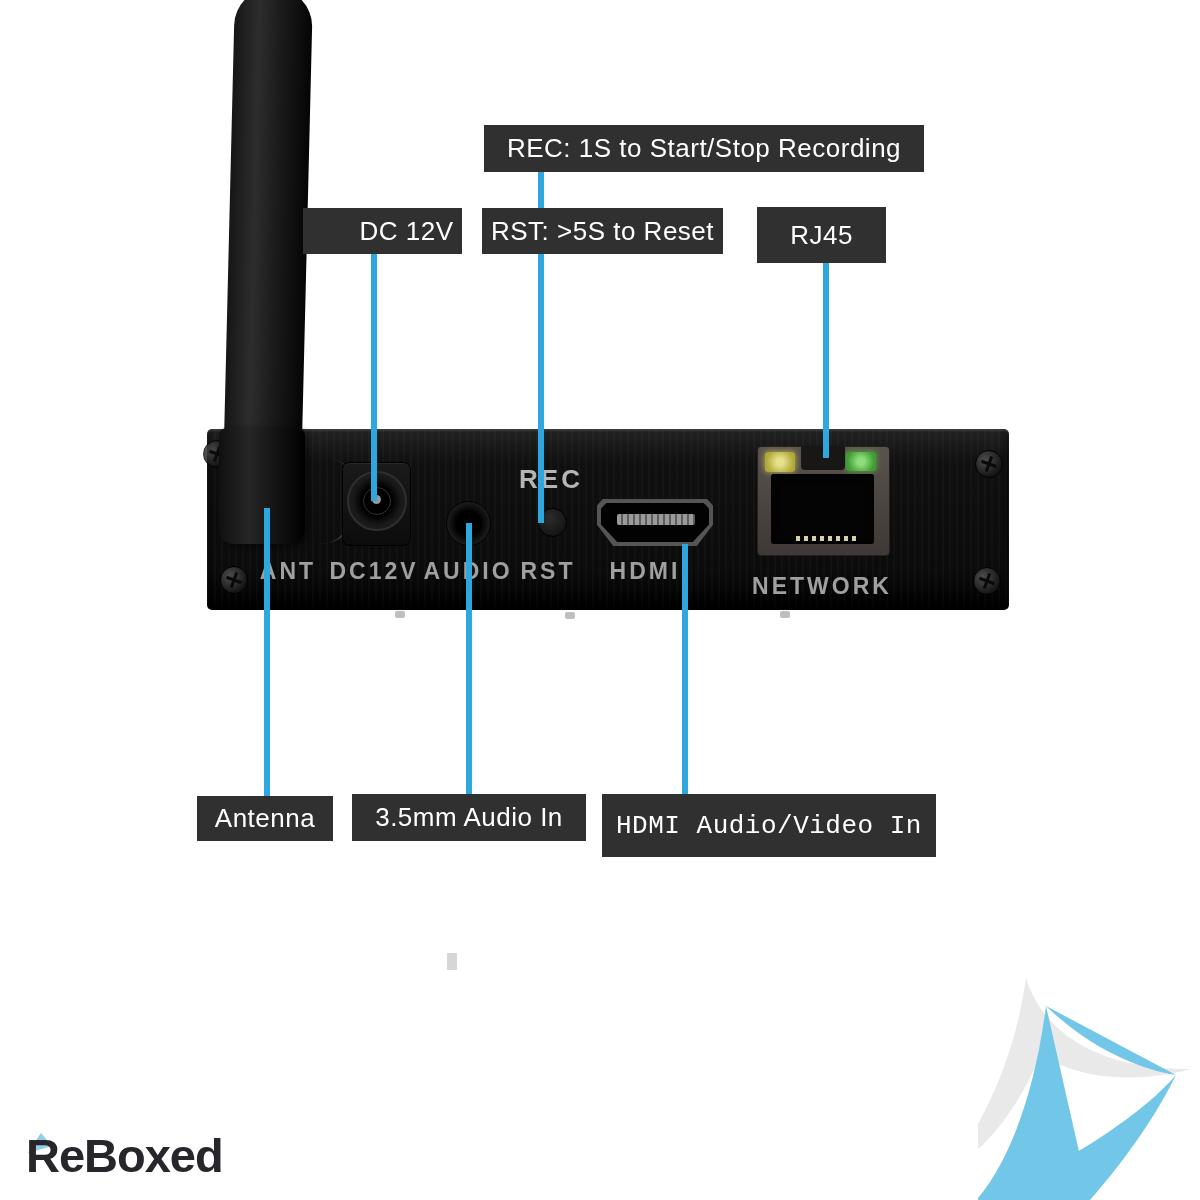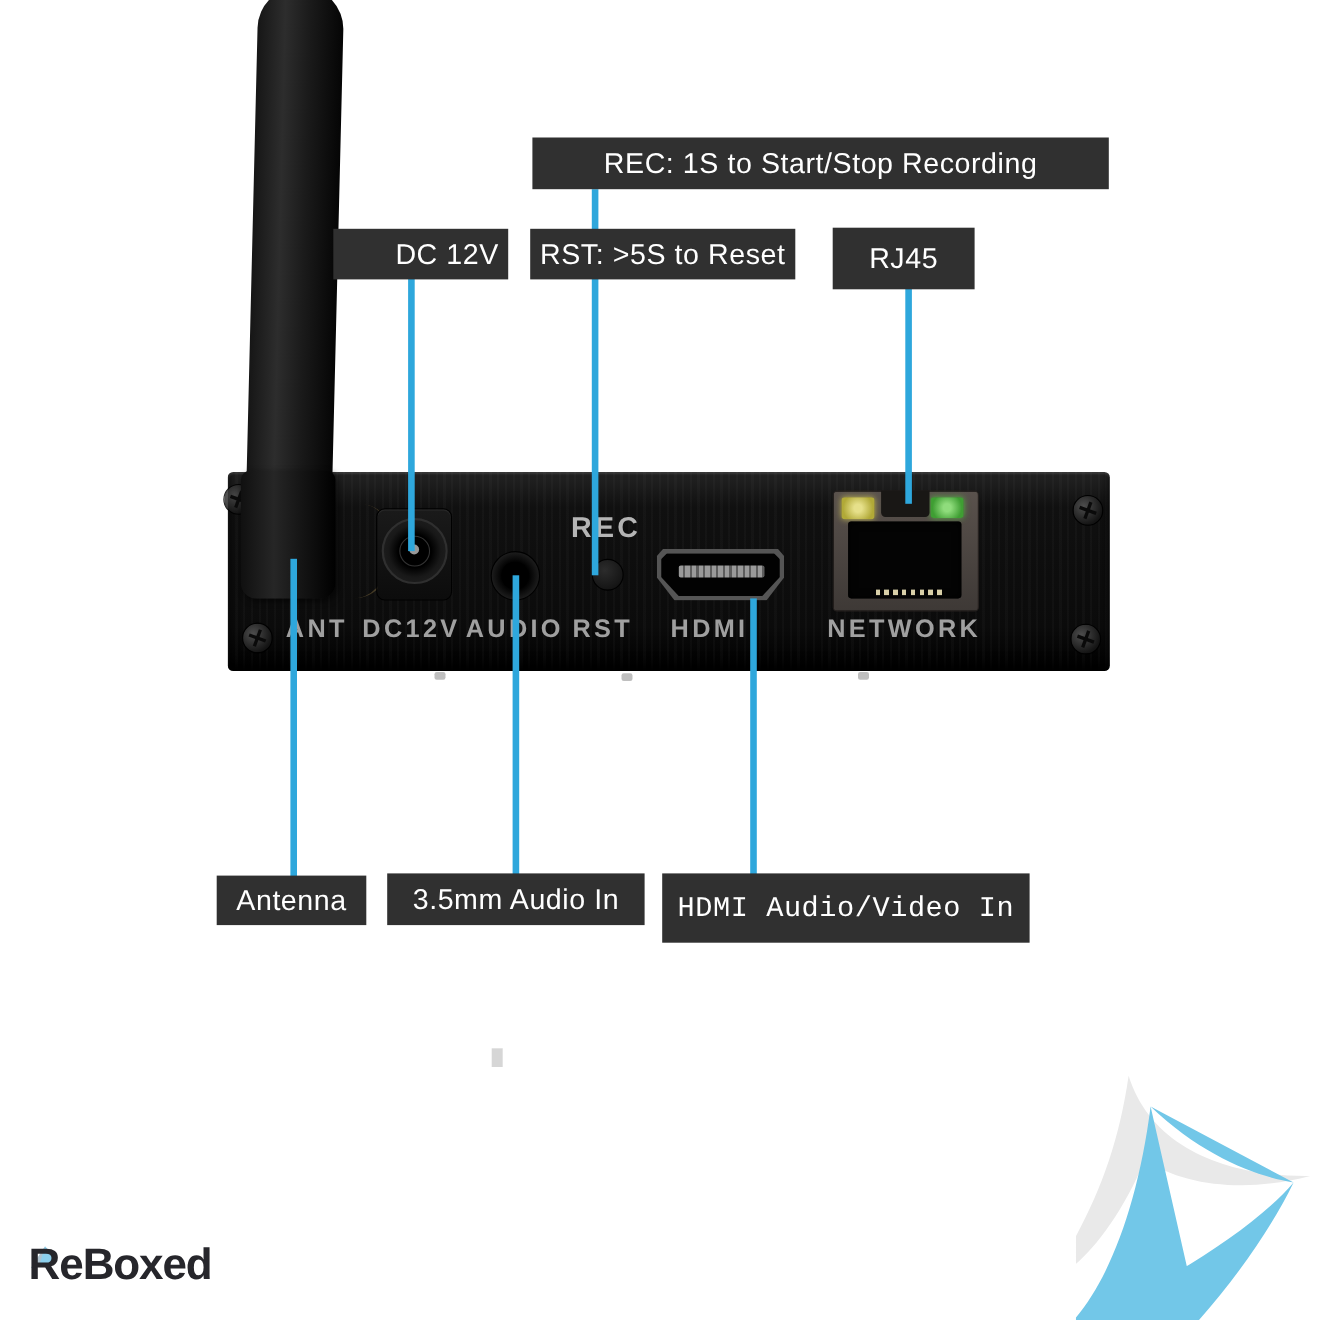--- a/index.html
+++ b/index.html
@@ -81,21 +81,21 @@
             background:radial-gradient(circle,#8fdc7c 20%,#3f9e33 75%);box-shadow:0 0 6px rgba(90,200,70,.8);}
   .rj-cavity{position:absolute;left:771px;top:474px;width:103px;height:70px;background:#040404;
              border-radius:3px;box-shadow:inset 0 0 8px #000;}
   .rj-pins{position:absolute;left:796px;top:536px;width:62px;height:5px;
            background:repeating-linear-gradient(90deg,#d8cfa8 0 4px,rgba(0,0,0,0) 4px 8px);}
 
   .foot{position:absolute;width:10px;height:7px;border-radius:2px;background:#8a8a8a;opacity:.55;}
   .smudge{position:absolute;left:447px;top:953px;width:10px;height:17px;background:#c4c4c4;opacity:.7;}
 
   
-  .logo{position:absolute;left:26px;top:1128px;font-size:40px;font-weight:bold;color:#26262b;
+  .logo{position:absolute;left:26px;top:1128px;font-size:47px;font-weight:bold;color:#26262b;
         letter-spacing:-1px;}
   .logo-fold{position:absolute;left:28px;top:1133px;}
 </style>
 </head>
 <body>
 
 <svg class="abs" style="left:978px;top:942px;" width="222" height="258" viewBox="0 0 222 258">
   <path d="M48,36 C68,100 135,128 213,127 C158,142 98,137 63,112 C44,158 18,192 0,207 L0,182 C24,138 40,92 48,36 Z" fill="#e9e9e9"></path>
   <path d="M68,64 C116,110 166,128 198,133 C160,178 62,238 0,256 L0,258 L112,258 C150,215 180,170 198,133 Z M68,64 C57,150 32,218 0,256 L0,258 L112,258 Z" fill="#72c7e8"></path>
 </svg>
@@ -137,30 +137,30 @@
 <div class="rj-led-g"></div>
 <div class="rj-tab"></div>
 <div class="rj-cavity"></div>
 <div class="rj-pins"></div>
 
 <div class="silk" style="left:288px;">ANT</div>
 <div class="silk" style="left:374px;">DC12V</div>
 <div class="silk" style="left:468px;">AUDIO</div>
 <div class="silk" style="left:548px;">RST</div>
 <div class="silk" style="left:645px;">HDMI</div>
-<div class="silk" style="left:822px;">NETWORK</div>
+<div class="silk" style="left:822px;margin-top:15px;">NETWORK</div>
 
 <div class="cline" style="left:371px;top:253px;height:248px;"></div>
 <div class="cline" style="left:538px;top:172px;height:351px;"></div>
 <div class="cline" style="left:823px;top:252px;height:206px;"></div>
 <div class="cline" style="left:264px;top:508px;height:290px;"></div>
 <div class="cline" style="left:466px;top:523px;height:272px;"></div>
 <div class="cline" style="left:682px;top:544px;height:251px;"></div>
 
-<div class="callout" style="left:484px;top:125px;width:524px;height:47px;">REC: 1S to Start/Stop Recording</div>
+<div class="callout" style="left:484px;top:125px;width:440px;height:47px;">REC: 1S to Start/Stop Recording</div>
 <div class="callout" style="left:303px;top:208px;width:111px;height:46px;padding-left:48px;">DC 12V</div>
 <div class="callout" style="left:482px;top:208px;width:241px;height:46px;">RST: &gt;5S to Reset</div>
 <div class="callout" style="left:757px;top:207px;width:129px;height:56px;">RJ45</div>
 <div class="callout" style="left:197px;top:796px;width:136px;height:45px;">Antenna</div>
 <div class="callout" style="left:352px;top:794px;width:234px;height:47px;">3.5mm Audio In</div>
 <div class="callout" style="left:602px;top:794px;width:334px;height:63px;font-family:Liberation Mono, monospace;">HDMI Audio/Video In</div>
 
 <svg class="logo-fold" width="26" height="22" viewBox="0 0 26 22">
   <polygon points="0,20 13,0 24,13" fill="#8ccfec"></polygon>
   <polygon points="0,20 13,0 8,16" fill="#b9bec4" opacity="0.75"></polygon>

